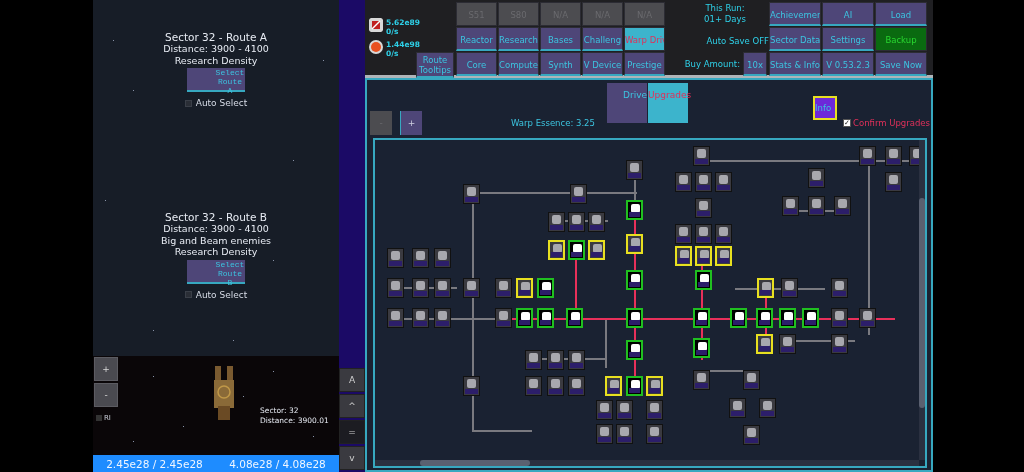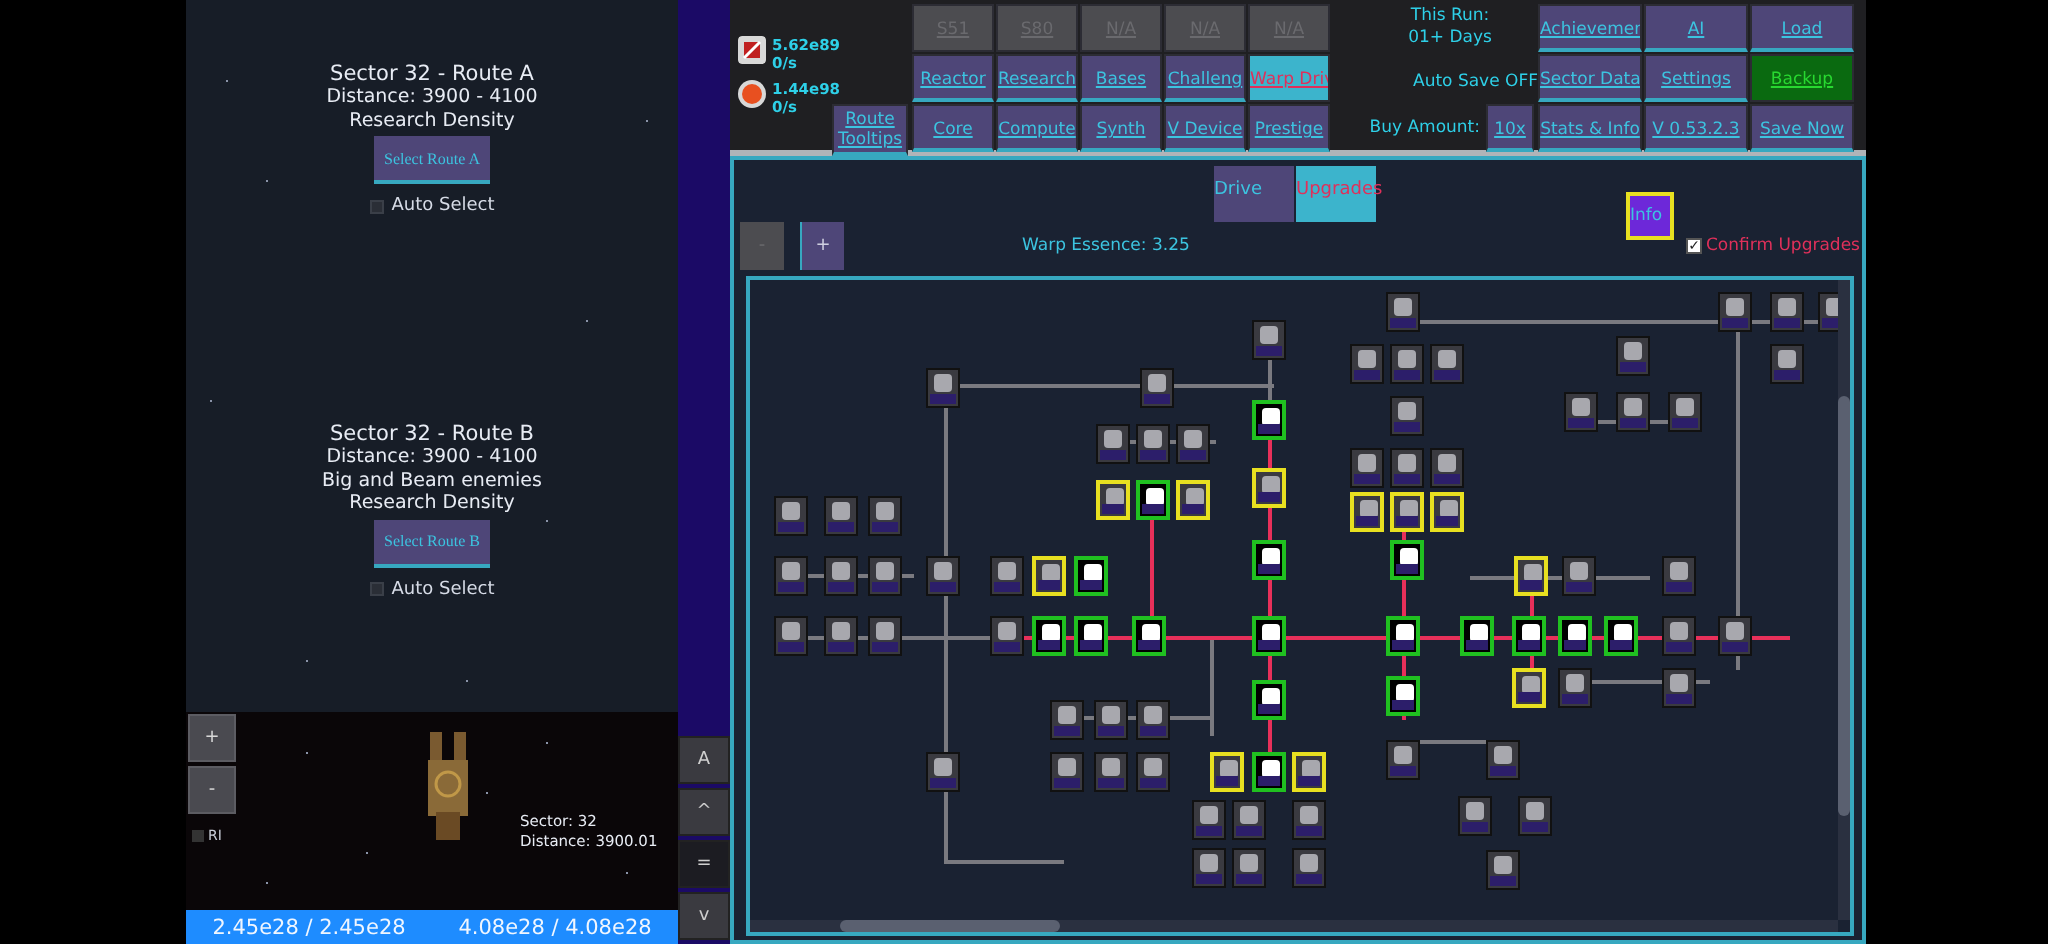--- a/index.html
+++ b/index.html
@@ -6,50 +6,50 @@
   html, body { width: 1024px; height: 472px; background: #000; overflow: hidden; font-family: "DejaVu Sans", sans-serif; }
   #app { position: absolute; left: 93px; top: 0; width: 840px; height: 472px; background: #000; }
 
   
   #left { position: absolute; left: 0; top: 0; width: 246px; height: 472px; background: #171d27; overflow: hidden; }
   .star { position: absolute; width: 1px; height: 1px; background: #8a93a8; }
   .route { position: absolute; left: 0; width: 246px; text-align: center; color: #e8ecf4; }
   .route .t1 { font-size: 10.5px; line-height: 12px; }
   .route .t2 { font-size: 9.5px; line-height: 11.5px; }
   .route .t3 { font-size: 7px; line-height: 10px; }
-  .route-btn { display: block; margin: 2px auto 0; width: 58px; height: 24px; background: #4e4678; color: #3cc4e0; font-size: 8px; border: none; border-bottom: 2px solid #37a8c0; font-family: Liberation Serif, serif; }
+  .route-btn { display: block; margin: 2px auto 0; width: 58px; height: 24px; background: #4e4678; color: #3cc4e0; font-size: 8px; border: none; border-bottom: 2px solid #37a8c0; font-family: Liberation Mono, monospace; padding-left: 28px; }
   .auto { margin-top: 6px; font-size: 9px; color: #d6dbe6; display: flex; justify-content: center; align-items: center; gap: 4px; }
   .auto .cb { width: 7px; height: 7px; background: #2a2e36; border: 1px solid #3a3f48; }
   #ship-view { position: absolute; left: 0; top: 356px; width: 246px; height: 100px; background: #0a0608; }
   .zoom-btn { position: absolute; left: 1px; width: 24px; height: 24px; background: #4a4a50; border: 1px solid #5c5c62; color: #d8d8d8; font-size: 9px; text-align: center; line-height: 22px; }
   .ri { position: absolute; left: 3px; top: 58px; font-size: 7px; color: #c8ccd6; display: flex; align-items: center; gap: 2px; }
   .ri .cb { width: 6px; height: 6px; background: #333; }
   .ship { position: absolute; left: 116px; top: 10px; width: 30px; height: 56px; }
   .shipinfo { position: absolute; left: 167px; top: 50px; font-size: 7.5px; color: #e8ecf4; line-height: 9.5px; }
   #bottom-bar { position: absolute; left: 0; top: 455px; width: 246px; height: 17px; background: #1e8cff; color: #f0f6ff; font-size: 10.5px; display: flex; justify-content: space-around; align-items: center; }
 
   
   #strip { position: absolute; left: 246px; top: 0; width: 26px; height: 472px; background: #1b0a66; }
   .side-btn { position: absolute; left: 246px; width: 26px; height: 24px; background: #3a3a40; border: 1px solid #222; color: #cfcfcf; font-size: 9px; text-align: center; line-height: 22px; }
 
   
   #top { position: absolute; left: 272px; top: 0; width: 568px; height: 78px; background: #1f1f22; border-bottom: 3px solid #b0b4b8; }
   .res { position: absolute; left: 4px; display: flex; align-items: flex-start; gap: 3px; }
   .res-ic { width: 14px; height: 14px; border-radius: 2px; }
   .res-txt { font-size: 7.5px; color: #2ed0e8; line-height: 9px; font-weight: bold; }
-  .tb { position: absolute; height: 24px; font-size: 8.5px; text-align: center; line-height: 24px; border: 1px solid #2c2c34; font-family: "DejaVu Sans", sans-serif; white-space: nowrap; overflow: hidden; text-decoration: underline; }
+  .tb { position: absolute; height: 24px; font-size: 8.5px; text-align: center; line-height: 24px; border: 1px solid #2c2c34; font-family: "DejaVu Sans", sans-serif; white-space: nowrap; overflow: hidden; }
   .tb.dis { background: #4c4c50; color: #6a6a6e; }
   .tb.act { background: #4e4678; color: #3cc4e0; border-bottom: 2px solid #37a8c0; }
   .tb.sel { background: #3cb4cc; color: #e0305a; }
   .tb.green { background: #0a6a10; color: #28d830; }
   .tlbl { position: absolute; font-size: 8.5px; color: #2ed0e8; text-align: center; }
 
   
   #main { position: absolute; left: 272px; top: 78px; width: 568px; height: 394px; background: #1a2232; border: 2px solid #37a8c0; }
-  .tab { position: absolute; top: 3px; height: 28px; font-size: 9px; line-height: 24px; text-align: left; }
+  .tab { position: absolute; top: 3px; height: 40px; font-size: 9px; line-height: 24px; text-align: right; }
   #graph { position: absolute; left: 6px; top: 58px; width: 554px; height: 330px; border: 2px solid #37a8c0; overflow: hidden; background: #1a2232; }
   .node { position: absolute; width: 17px; height: 20px; background: #3a3a40; border: 1px solid #111; }
   .node .lvl { position: absolute; left: 1px; right: 1px; bottom: 1px; height: 5px; background: #2c1e6a; }
   .node .ic { position: absolute; left: 3px; top: 2px; width: 9px; height: 9px; background: #a8a8ae; border-radius: 2px; }
   .node.y { border: 2px solid #e8e020; }
   .node.g { border: 2px solid #20c020; background: #000; }
   .node.g .ic { background: #ffffff; }
   .edge { position: absolute; background: #7a7a80; }
   .edge.r { background: #e8305a; }
 </style>

